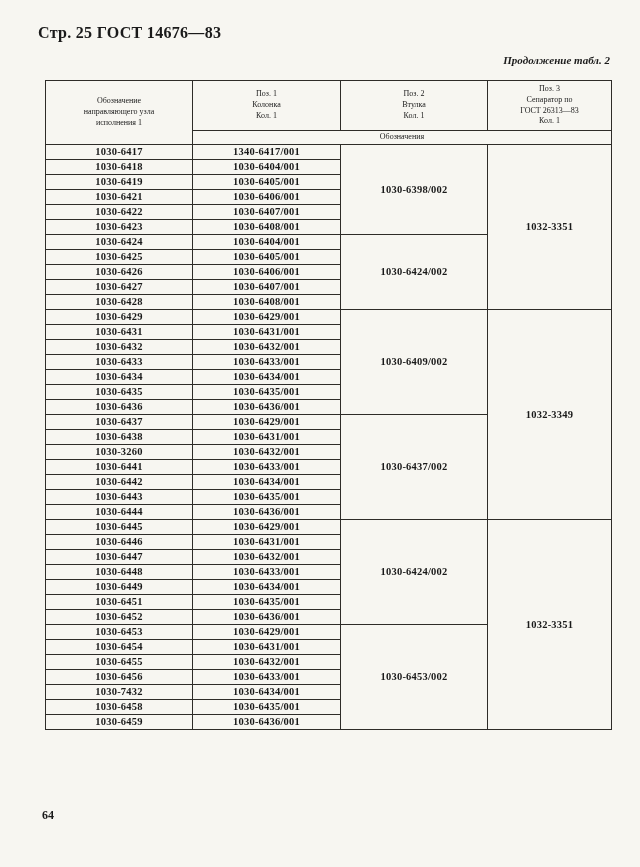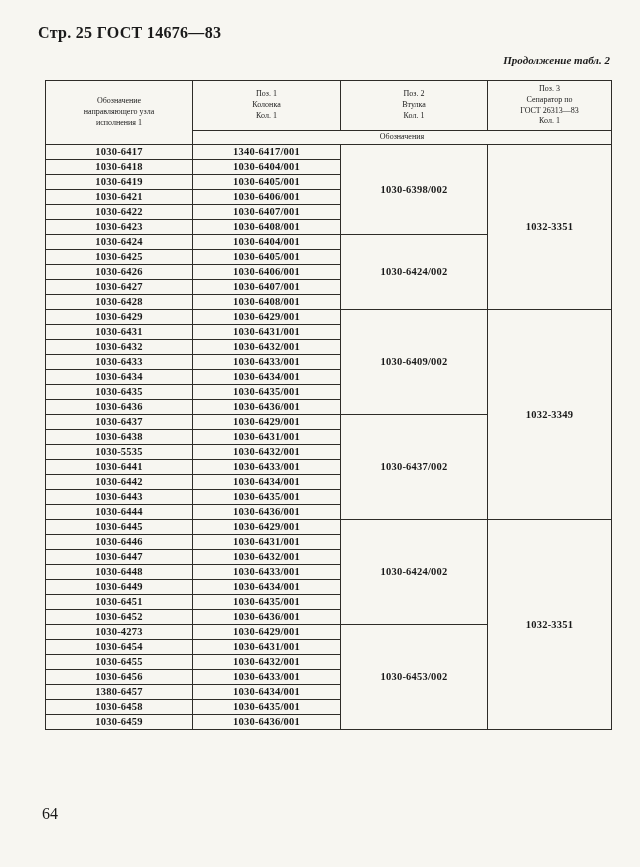--- a/index.html
+++ b/index.html
@@ -57,22 +57,22 @@
     font-size: 10.5px;
     font-weight: 700;
     height: 15px;
     padding: 0 2px;
     letter-spacing: 0.2px;
   }
   .pagenum {
     position: absolute;
     left: 42px;
     bottom: 44px;
-    font-size: 16px;
-    font-weight: 400;
+    font-size: 12px;
+    font-weight: 700;
   }
 </style>
 </head>
 <body>
 
 <div class="header-left">Стр. 25 ГОСТ 14676—83</div>
 <div class="header-right">Продолжение табл. 2</div>
 
 <div class="table-wrap">
   <table>
@@ -183,21 +183,21 @@
         <tr>
           <td>1030-6437</td>
           <td>1030-6429/001</td>
           <td rowspan="7">1030-6437/002</td>
         </tr>
         <tr>
           <td>1030-6438</td>
           <td>1030-6431/001</td>
         </tr>
         <tr>
-          <td>1030-5535</td>
+          <td>1030-3260</td>
           <td>1030-6432/001</td>
         </tr>
         <tr>
           <td>1030-6441</td>
           <td>1030-6433/001</td>
         </tr>
         <tr>
           <td>1030-6442</td>
           <td>1030-6434/001</td>
         </tr>
@@ -233,38 +233,38 @@
         </tr>
         <tr>
           <td>1030-6451</td>
           <td>1030-6435/001</td>
         </tr>
         <tr>
           <td>1030-6452</td>
           <td>1030-6436/001</td>
         </tr>
         <tr>
-          <td>1030-4273</td>
+          <td>1030-6453</td>
           <td>1030-6429/001</td>
           <td rowspan="7">1030-6453/002</td>
         </tr>
         <tr>
           <td>1030-6454</td>
           <td>1030-6431/001</td>
         </tr>
         <tr>
           <td>1030-6455</td>
           <td>1030-6432/001</td>
         </tr>
         <tr>
           <td>1030-6456</td>
           <td>1030-6433/001</td>
         </tr>
         <tr>
-          <td>1380-6457</td>
+          <td>1030-7432</td>
           <td>1030-6434/001</td>
         </tr>
         <tr>
           <td>1030-6458</td>
           <td>1030-6435/001</td>
         </tr>
         <tr>
           <td>1030-6459</td>
           <td>1030-6436/001</td>
         </tr>

